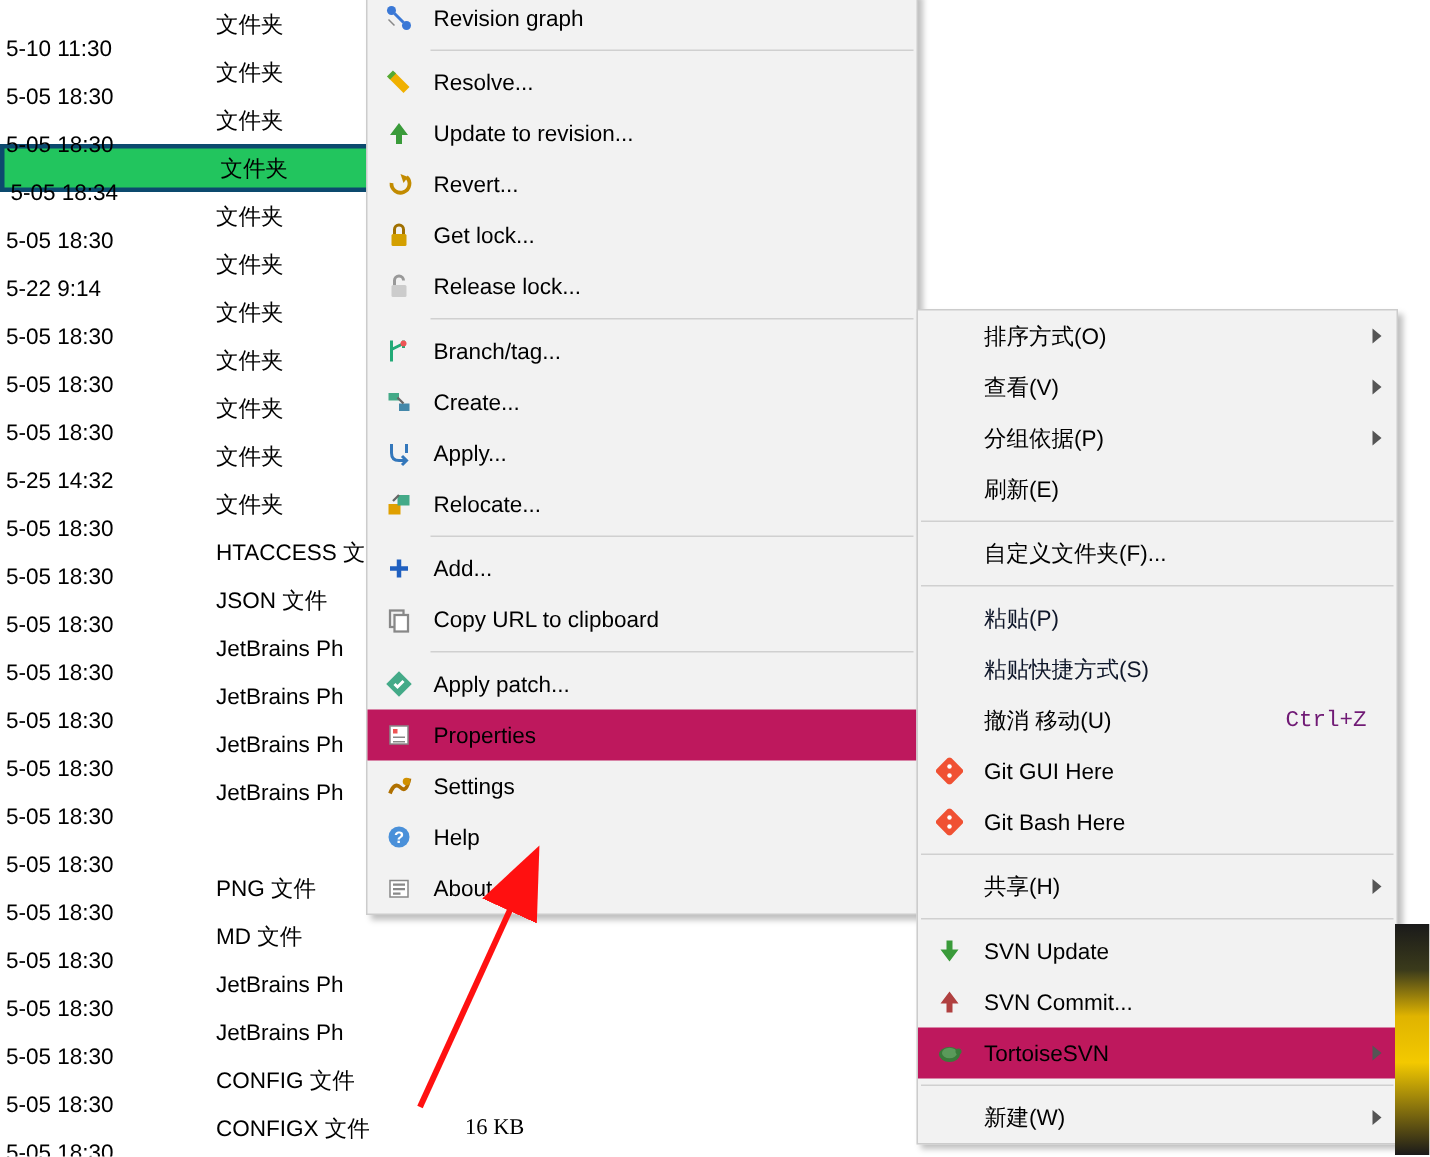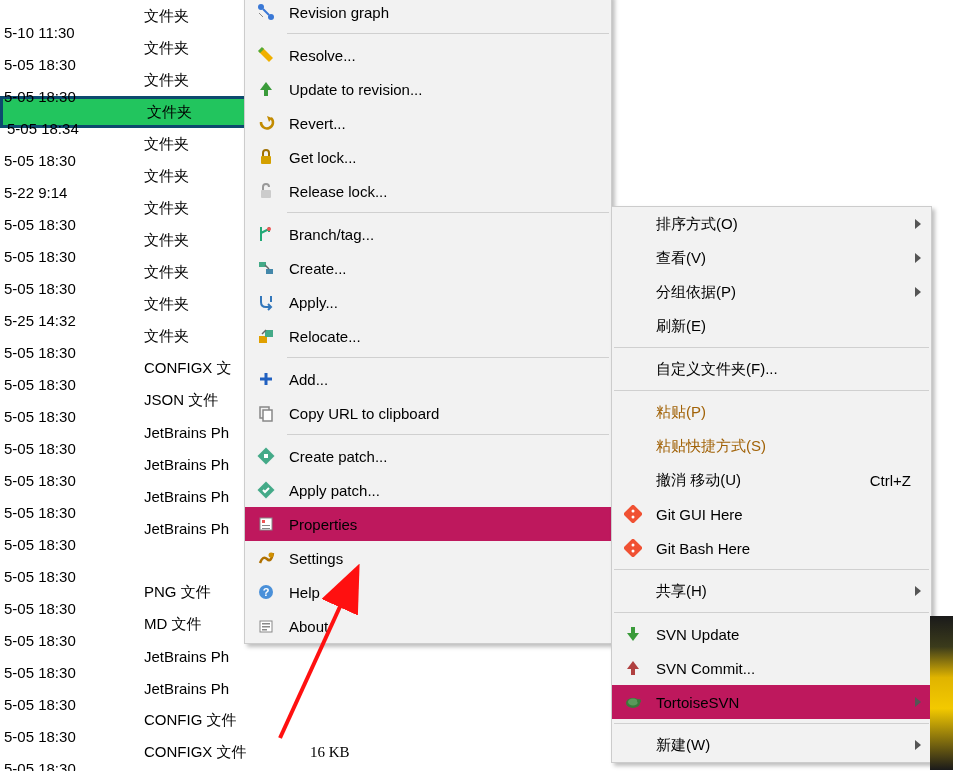--- a/index.html
+++ b/index.html
@@ -42,21 +42,21 @@
   }
   .menu-item {
     display: flex;
     align-items: center;
     height: 34px;
     padding: 0 20px 0 10px;
     white-space: nowrap;
     position: relative;
   }
   .menu-item.hover { background: #be185d; }
-  .menu-item.disabled { color: #a16207; }
+  .menu-item.disabled { color: #0f172a; }
   .menu-icon {
     width: 22px;
     height: 22px;
     margin-right: 12px;
     flex-shrink: 0;
     display: flex;
     align-items: center;
     justify-content: center;
   }
   .menu-sep {
@@ -71,21 +71,22 @@
     top: 50%;
     transform: translateY(-50%);
     width: 0; height: 0;
     border-top: 5px solid transparent;
     border-bottom: 5px solid transparent;
     border-left: 6px solid #555;
   }
   .shortcut {
     margin-left: auto;
     padding-left: 30px;
-    color: #000000;
+    color: #701a75;
+    font-family: Liberation Mono, monospace;
   }
 
   
   #svn-menu { left: 244px; top: -6px; width: 368px; }
   
   #explorer-menu { left: 611px; top: 206px; width: 321px; }
 
   
   #red-arrow {
     position: absolute;
@@ -154,21 +155,21 @@
       <span class="file-type">文件夹</span>
       <span class="file-size"></span>
     </div>
     <div class="file-row">
       <span class="file-date">5-05 18:30</span>
       <span class="file-type">文件夹</span>
       <span class="file-size"></span>
     </div>
     <div class="file-row">
       <span class="file-date">5-05 18:30</span>
-      <span class="file-type">CONFIGX 文</span>
+      <span class="file-type">HTACCESS 文</span>
       <span class="file-size"></span>
     </div>
     <div class="file-row">
       <span class="file-date">5-05 18:30</span>
       <span class="file-type">JSON 文件</span>
       <span class="file-size"></span>
     </div>
     <div class="file-row">
       <span class="file-date">5-05 18:30</span>
       <span class="file-type">JetBrains Ph</span>
@@ -333,29 +334,20 @@
   <div class="menu-item">
     <span class="menu-icon">
         <svg width="18" height="18">
           <rect x="3" y="3" width="9" height="11" fill="none" stroke="#888" stroke-width="1.5"></rect>
           <rect x="6" y="6" width="9" height="11" fill="#fff" stroke="#888" stroke-width="1.5"></rect>
         </svg>
       </span>
     <span>Copy URL to clipboard</span>
   </div>
   <div class="menu-sep"></div>
-  <div class="menu-item">
-    <span class="menu-icon">
-        <svg width="18" height="18">
-          <rect x="3" y="3" width="12" height="12" fill="#4a8" transform="rotate(45 9 9)"></rect>
-          <rect x="7" y="7" width="4" height="4" fill="#fff"></rect>
-        </svg>
-      </span>
-    <span>Create patch...</span>
-  </div>
   <div class="menu-item">
     <span class="menu-icon">
         <svg width="18" height="18">
           <rect x="3" y="3" width="12" height="12" fill="#4a8" transform="rotate(45 9 9)"></rect>
           <path d="M6 9 L8 11 L12 7" stroke="#fff" stroke-width="2" fill="none"></path>
         </svg>
       </span>
     <span>Apply patch...</span>
   </div>
   <div class="menu-item hover">

